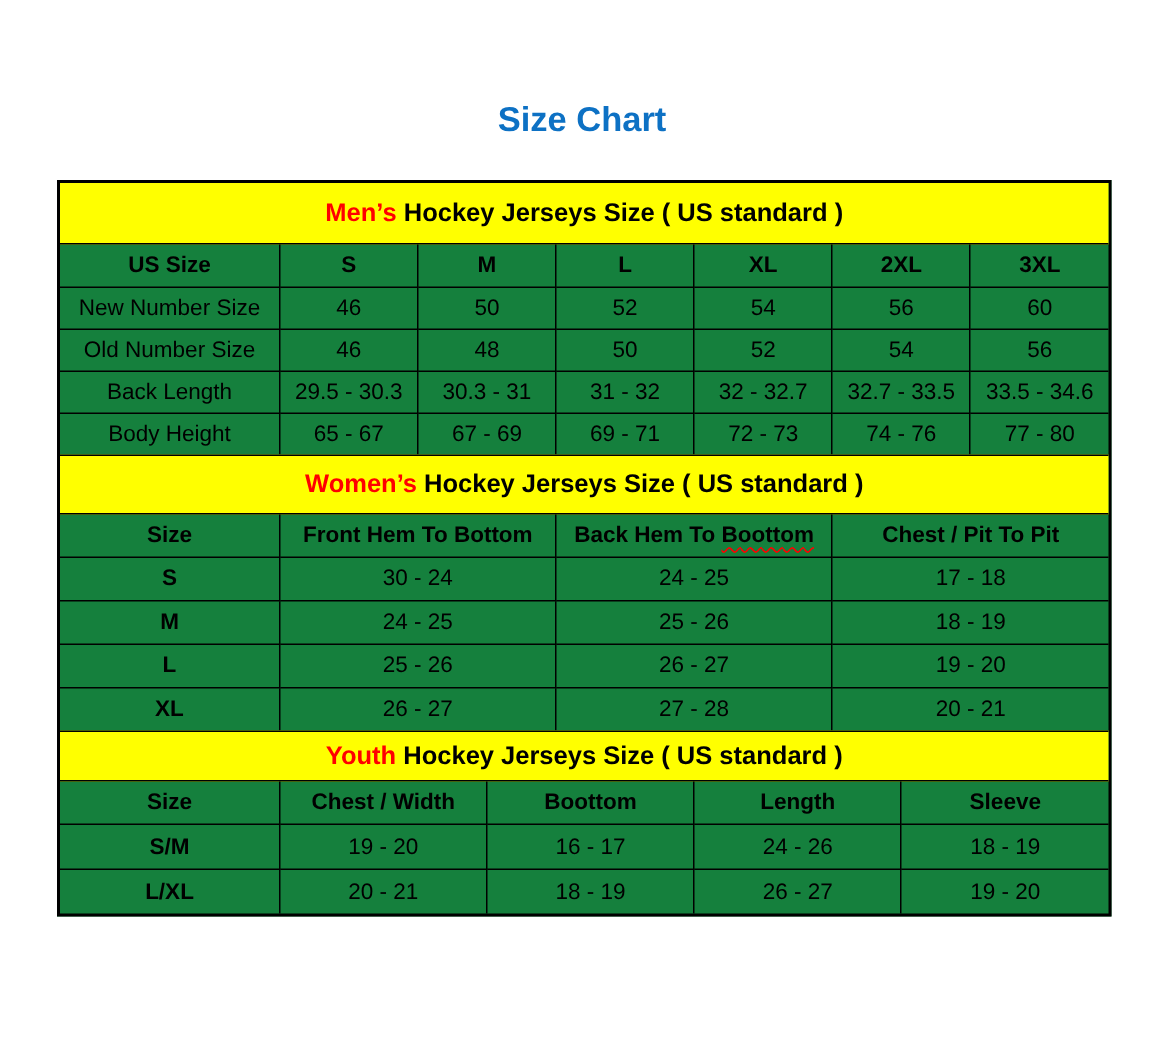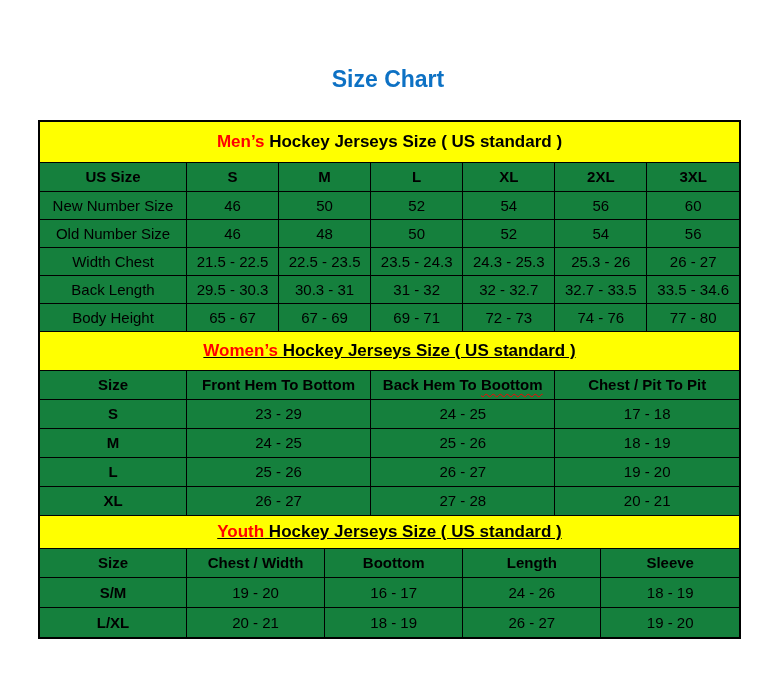--- a/index.html
+++ b/index.html
@@ -14,21 +14,21 @@
   }
   .tables-wrap{
     position:absolute;left:38px;top:120px;width:699px;
     border:2px solid var(--border_black,#000);background:#15803d;
   }
   .band{
     background:var(--band_yellow,#ffff00);
     text-align:center;font-weight:bold;font-size:17px;
   }
   .band .hl{color:var(--accent_red,#ff0000);}
-  .section + .section .band{border-top:1px solid var(--border_black,#000);text-decoration:underline;}
+  .section + .section .band{border-top:1px solid var(--border_black,#000);}
   .band{border-bottom:1px solid var(--border_black,#000);}
   table.size-table{
     width:100%;border-collapse:collapse;table-layout:fixed;border-style:hidden;
   }
   .size-table th,.size-table td{
     border:1px solid var(--border_black,#000);
     text-align:center;vertical-align:middle;
     font-size:15px;padding:0 2px;
   }
   .size-table th{font-weight:bold;}
@@ -88,29 +88,20 @@
           <tr>
             <td class="row-label">Old Number Size</td>
             <td>46</td>
             <td>48</td>
             <td>50</td>
             <td>52</td>
             <td>54</td>
             <td>56</td>
           </tr>
           <tr>
-            <td class="row-label">Width Chest</td>
-            <td>21.5 - 22.5</td>
-            <td>22.5 - 23.5</td>
-            <td>23.5 - 24.3</td>
-            <td>24.3 - 25.3</td>
-            <td>25.3 - 26</td>
-            <td>26 - 27</td>
-          </tr>
-          <tr>
             <td class="row-label">Back Length</td>
             <td>29.5 - 30.3</td>
             <td>30.3 - 31</td>
             <td>31 - 32</td>
             <td>32 - 32.7</td>
             <td>32.7 - 33.5</td>
             <td>33.5 - 34.6</td>
           </tr>
           <tr>
             <td class="row-label">Body Height</td>
@@ -132,21 +123,21 @@
           <tr>
             <th>Size</th>
             <th>Front Hem To Bottom</th>
             <th>Back Hem To <span class="wavy">Boottom</span></th>
             <th>Chest / Pit To Pit</th>
           </tr>
         </thead>
         <tbody>
           <tr>
             <td class="row-label">S</td>
-            <td>23 - 29</td>
+            <td>30 - 24</td>
             <td>24 - 25</td>
             <td>17 - 18</td>
           </tr>
           <tr>
             <td class="row-label">M</td>
             <td>24 - 25</td>
             <td>25 - 26</td>
             <td>18 - 19</td>
           </tr>
           <tr>

